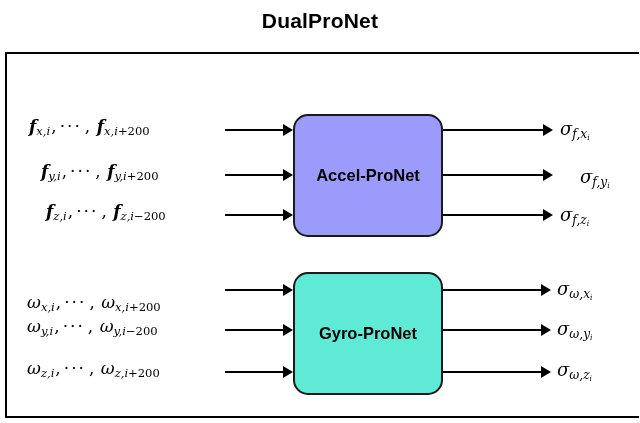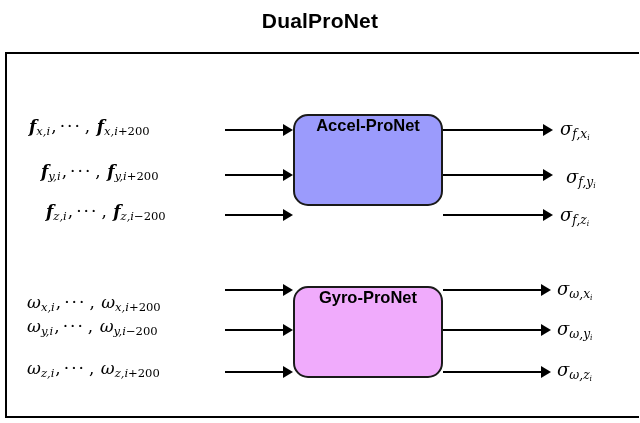--- a/index.html
+++ b/index.html
@@ -42,25 +42,26 @@
     border: 2px solid #000000;
     border-right: none;
     box-sizing: border-box;
     background: #ffffff;
   }
 
   
   .pronet-box {
     position: absolute;
     width: 150px;
-    height: 92px;
+    height: 123px;
     border: 2px solid #0c4a6e;
     border-radius: 15px;
     box-sizing: border-box;
     display: flex;
+    align-items: center;
     justify-content: center;
   }
   .pronet-box-label {
     font-family: "Liberation Sans", sans-serif;
     font-size: 16.5px;
     font-weight: bold;
     color: #000000;
     white-space: nowrap;
   }
   #accel-pronet-box {
@@ -146,21 +147,21 @@
 <body style="background: rgb(255, 255, 255);">
 
 <div id="figure-title">DualProNet</div>
 
 <div id="diagram-frame" style="border-color: rgb(0, 0, 0);"></div>
 
 <div class="pronet-box" id="accel-pronet-box" style="background: rgb(155, 155, 252); border-color: rgb(26, 26, 26);">
   <span class="pronet-box-label">Accel-ProNet</span>
 </div>
 
-<div class="pronet-box" id="gyro-pronet-box" style="background: #f0abfc; border-color: rgb(26, 26, 26); margin-top: 14px;">
+<div class="pronet-box" id="gyro-pronet-box" style="background: #5eead4; border-color: rgb(26, 26, 26);">
   <span class="pronet-box-label">Gyro-ProNet</span>
 </div>
 
 <div class="math-label in-label" style="left:29px; top:118px;">
   <span class="mvar">f</span><span class="msub">x,i</span><span class="mcomma">,</span><span class="mdots">···</span><span class="mcomma">,</span>
   <span class="mvar">f</span><span class="msub">x,i<span class="mnum">+200</span></span>
 </div>
 <div class="math-label in-label" style="left:41px; top:163px;">
   <span class="mvar">f</span><span class="msub">y,i</span><span class="mcomma">,</span><span class="mdots">···</span><span class="mcomma">,</span>
   <span class="mvar">f</span><span class="msub">y,i<span class="mnum">+200</span></span>
@@ -179,21 +180,21 @@
   <span class="mgreek">ω</span><span class="msub">y,i<span class="mnum">−200</span></span>
 </div>
 <div class="math-label in-label" style="left:27px; top:360px;">
   <span class="mgreek">ω</span><span class="msub">z,i</span><span class="mcomma">,</span><span class="mdots">···</span><span class="mcomma">,</span>
   <span class="mgreek">ω</span><span class="msub">z,i<span class="mnum">+200</span></span>
 </div>
 
 <div class="math-label out-label" style="left:560px; top:120px;">
   <span class="mgreek">σ</span><span class="msub">f,x<span class="msubsub">i</span></span>
 </div>
-<div class="math-label out-label" style="left:566px; top:168px;">
+<div class="math-label out-label" style="left:580px; top:168px;">
   <span class="mgreek">σ</span><span class="msub">f,y<span class="msubsub">i</span></span>
 </div>
 <div class="math-label out-label" style="left:560px; top:206px;">
   <span class="mgreek">σ</span><span class="msub">f,z<span class="msubsub">i</span></span>
 </div>
 
 <div class="math-label out-label" style="left:557px; top:280px;">
   <span class="mgreek">σ</span><span class="msub">ω,x<span class="msubsub">i</span></span>
 </div>
 <div class="math-label out-label" style="left:557px; top:320px;">

